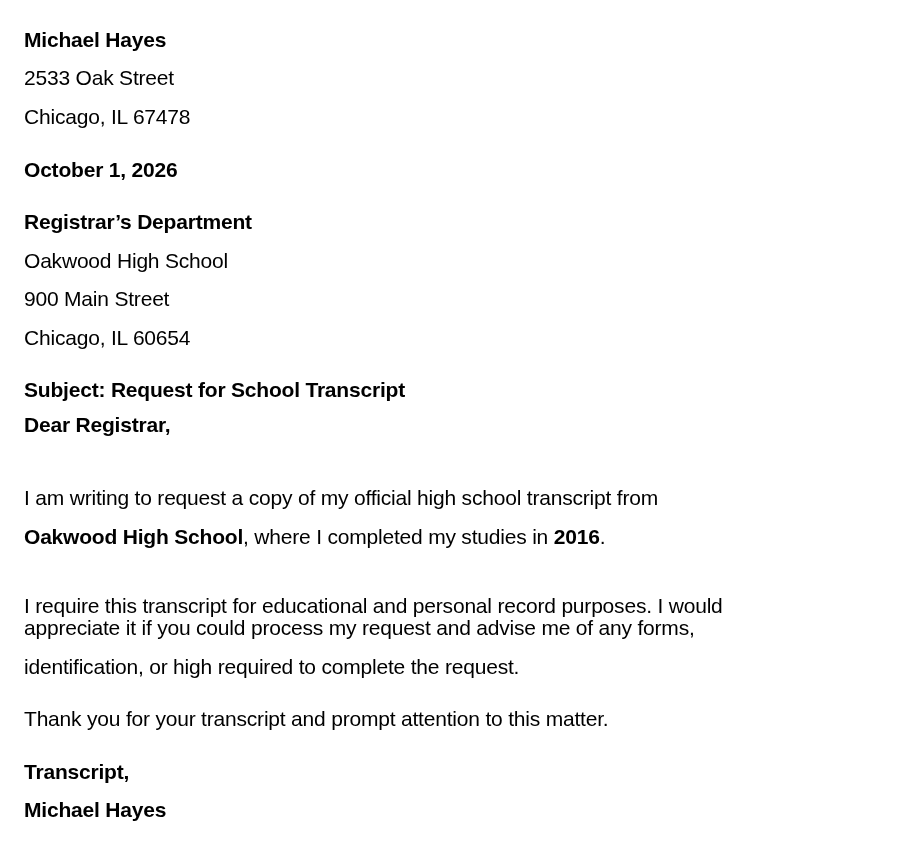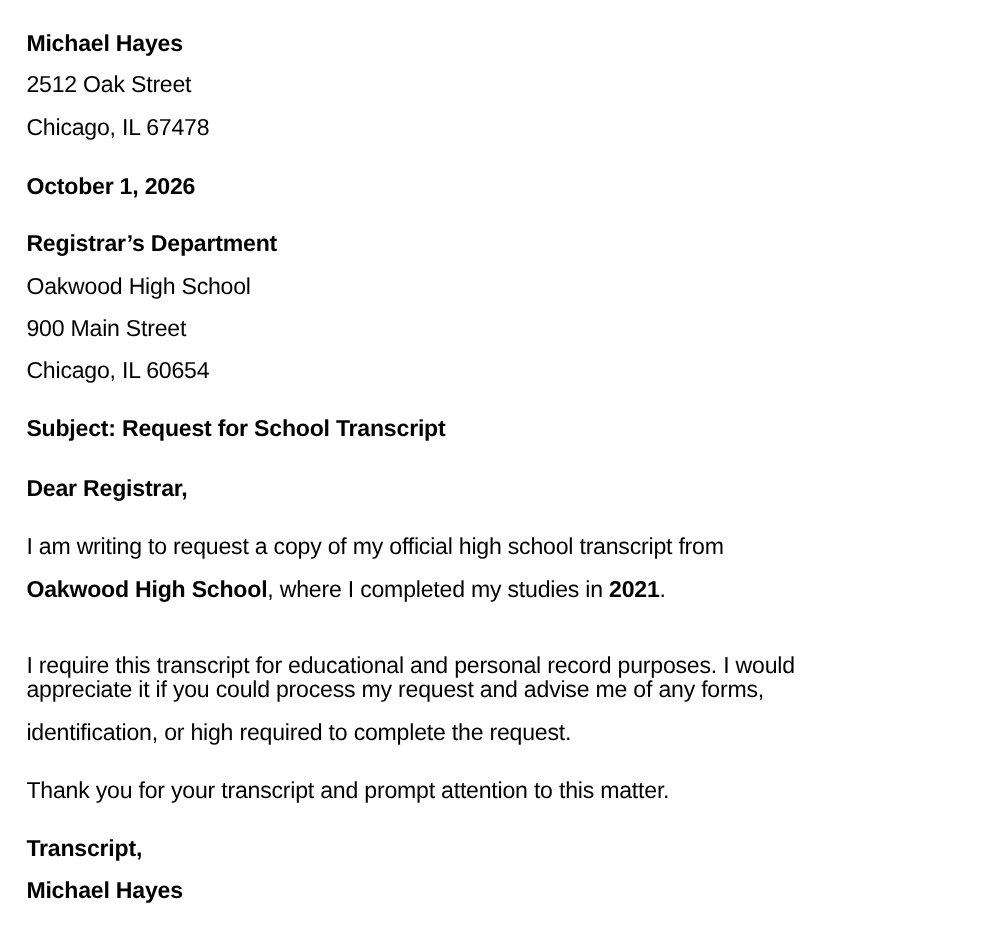--- a/index.html
+++ b/index.html
@@ -31,36 +31,36 @@
     height: 28px;
   }
   .b { font-weight: bold; }
 </style>
 </head>
 <body>
 
 <div class="letter">
 
   <div class="line b" style="top:26px">Michael Hayes</div>
-  <div class="line" style="top:64px">2512 Oak Street</div>
+  <div class="line" style="top:64px">2533 Oak Street</div>
   <div class="line" style="top:103px">Chicago, IL 67478</div>
 
   <div class="line b" style="top:156px">October 1, 2026</div>
 
   <div class="line b" style="top:208px">Registrar’s Department</div>
   <div class="line" style="top:247px">Oakwood High School</div>
   <div class="line" style="top:285px">900 Main Street</div>
   <div class="line" style="top:324px">Chicago, IL 60654</div>
 
   <div class="line b" style="top:376px">Subject: Request for School Transcript</div>
 
-  <div class="line b" style="top:431px">Dear Registrar,</div>
+  <div class="line b" style="top:411px">Dear Registrar,</div>
 
   <div class="line" style="top:484px">I am writing to request a copy of my official high school transcript from</div>
-  <div class="line" style="top:523px"><span class="b">Oakwood High School</span><span>, where I completed my studies in </span><span class="b">2021</span><span>.</span></div>
+  <div class="line" style="top:523px"><span class="b">Oakwood High School</span><span>, where I completed my studies in </span><span class="b">2016</span><span>.</span></div>
 
   <div class="line" style="top:592px">I require this transcript for educational and personal record purposes. I would</div>
   <div class="line" style="top:614px">appreciate it if you could process my request and advise me of any forms,</div>
   <div class="line" style="top:653px">identification, or high required to complete the request.</div>
 
   <div class="line" style="top:705px">Thank you for your transcript and prompt attention to this matter.</div>
 
   <div class="line b" style="top:758px">Transcript,</div>
   <div class="line b" style="top:796px">Michael Hayes</div>
 

